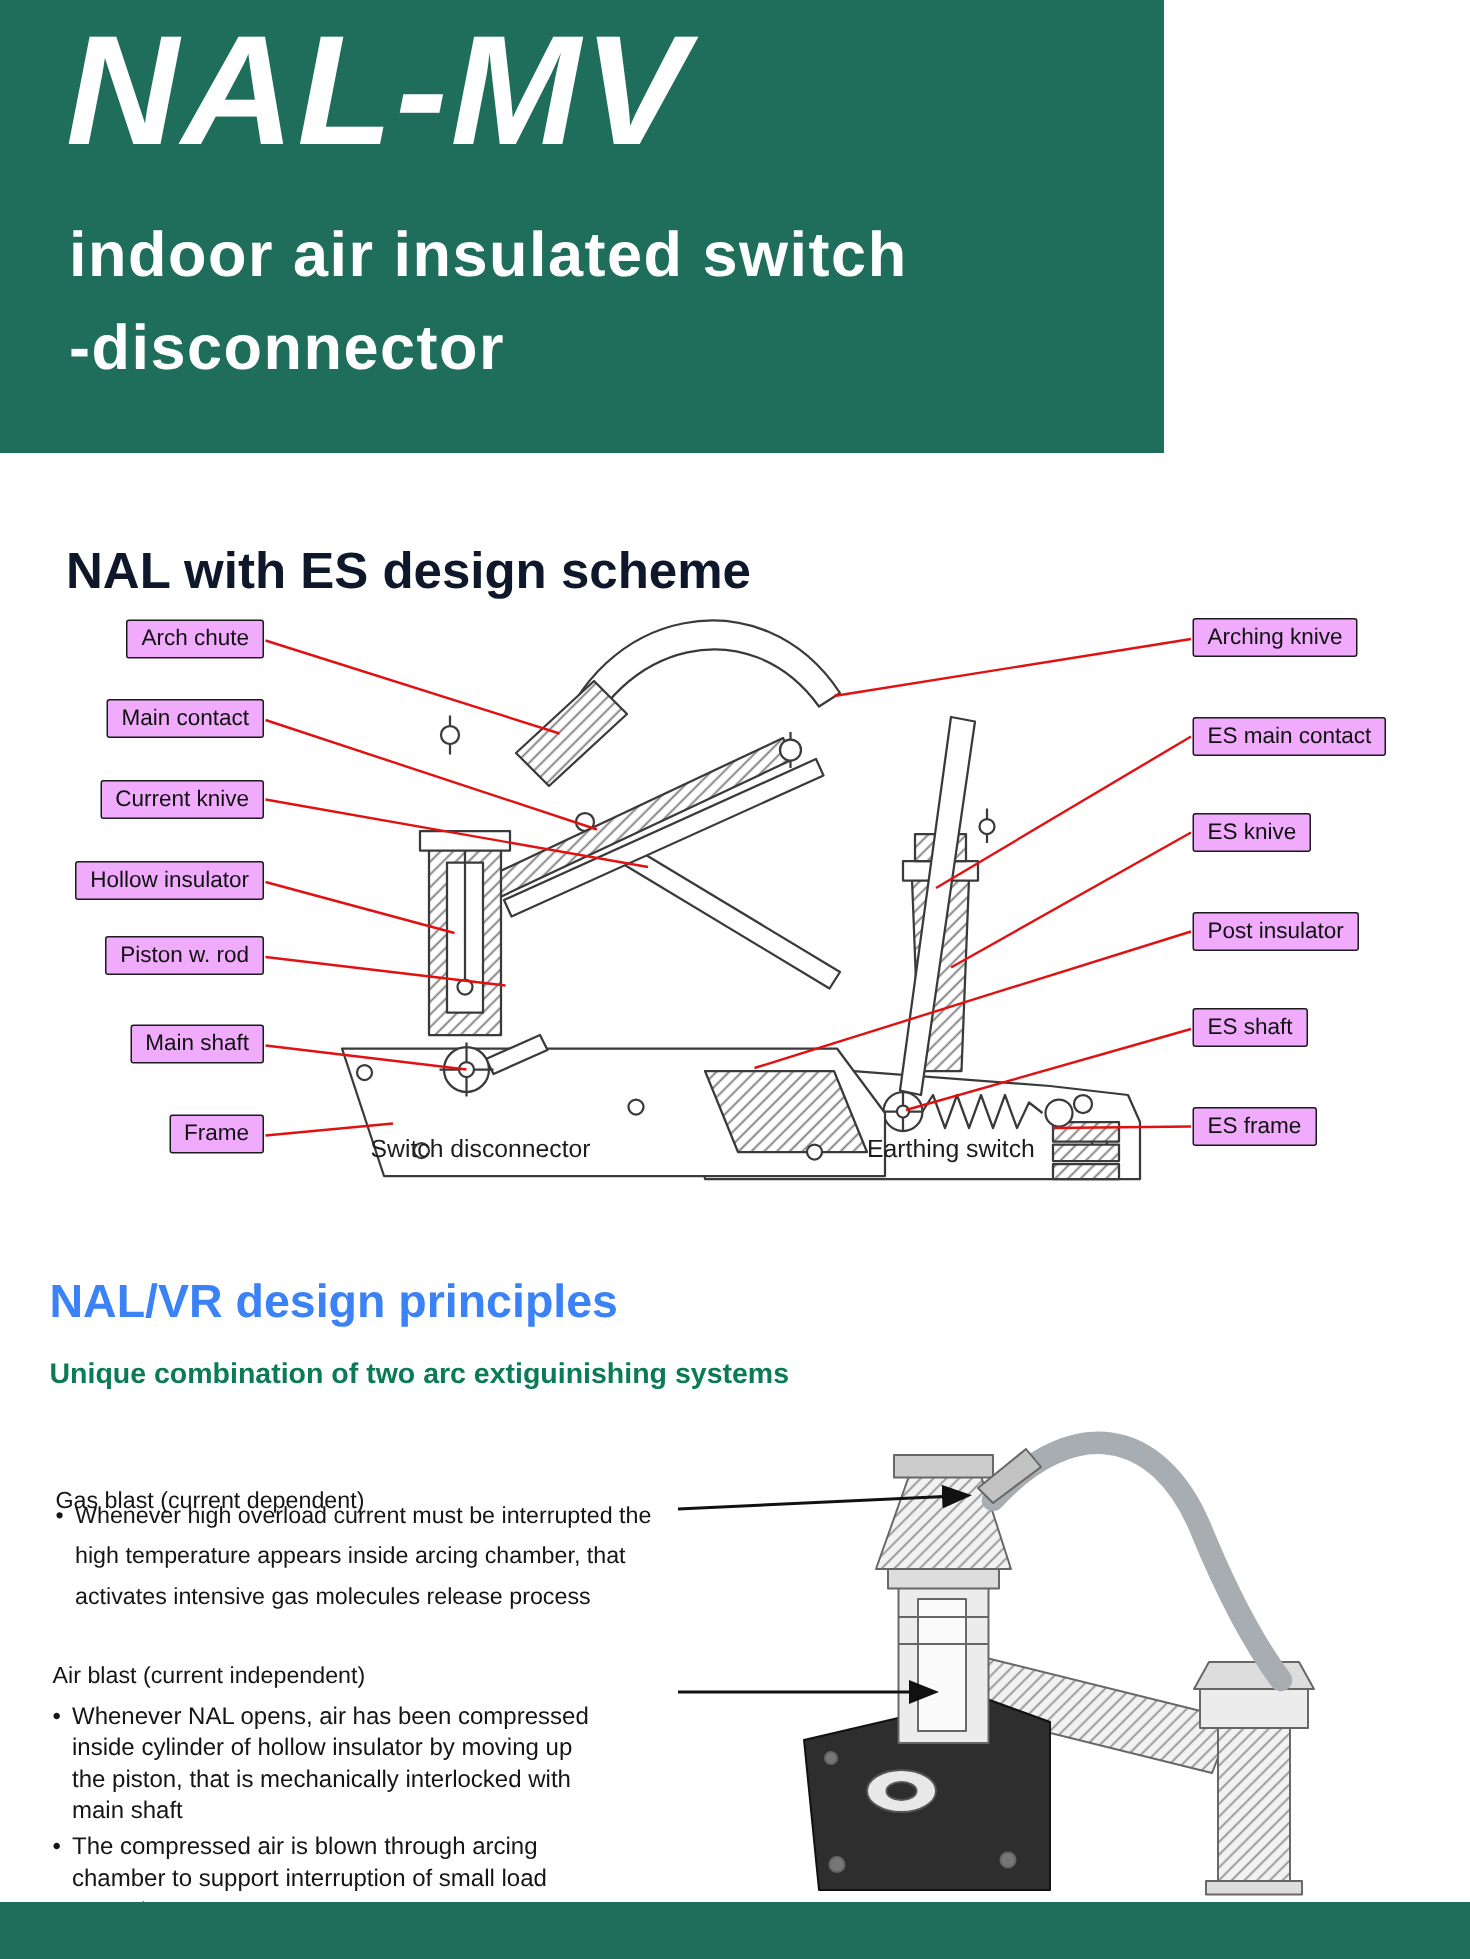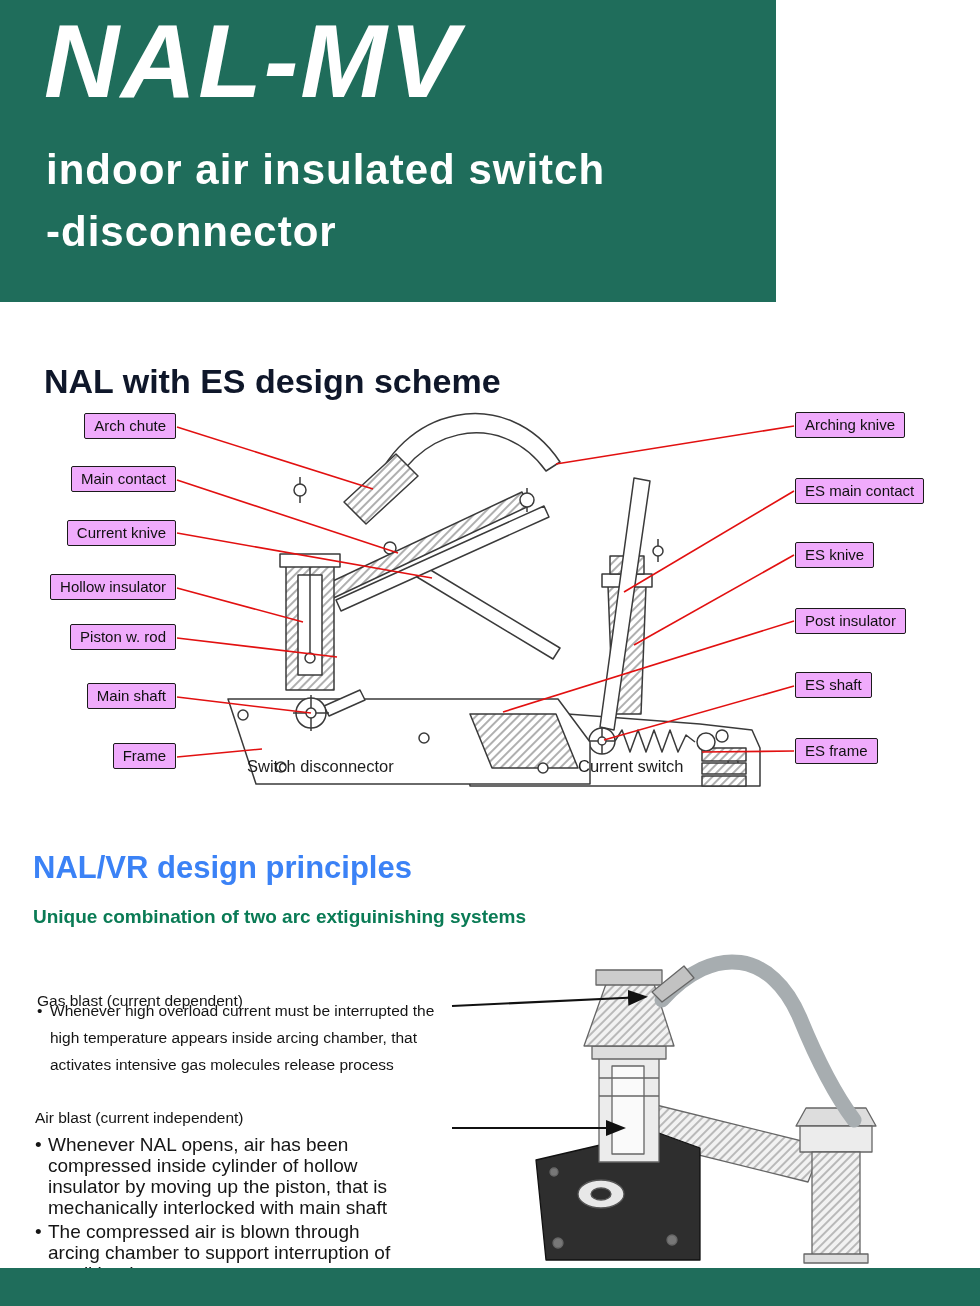--- a/index.html
+++ b/index.html
@@ -26,21 +26,21 @@
   .caption{position:absolute;z-index:2;font-size:16.5px;color:#1c1c1c;white-space:nowrap;}
 
   
   .blast-title{position:absolute;font-size:15.5px;color:#151515;}
   .gas-title{left:37px;top:971px;margin-top:21px;}
   .air-title{left:35px;top:1109px;}
   ul.bullets{position:absolute;margin:0;padding:0;list-style:none;color:#151515;}
   ul.bullets li{position:relative;padding-left:13px;}
   ul.bullets li::before{content:"\2022";position:absolute;left:0;top:0;}
   .gas-bullets{left:37px;top:997px;width:404px;font-size:15.5px;line-height:27px;}
-  .air-bullets{left:35px;top:1134px;width:372px;font-size:19px;line-height:21px;}
+  .air-bullets{left:35px;top:1134px;width:372px;font-size:16px;line-height:21px;}
   .air-bullets li + li{margin-top:3px;}
 
   .footer{position:absolute;left:0;top:1268px;width:980px;height:38px;background:#1f6d5b;}
 </style>
 </head>
 <body>
 
 <div class="page">
 
   <div class="header">
@@ -159,21 +159,21 @@
   <div class="label-box" style="right:804px;top:743px">Frame</div>
 
   <div class="label-box" style="left:795px;top:412px">Arching knive</div>
   <div class="label-box" style="left:795px;top:478px">ES main contact</div>
   <div class="label-box" style="left:795px;top:542px">ES knive</div>
   <div class="label-box" style="left:795px;top:608px">Post insulator</div>
   <div class="label-box" style="left:795px;top:672px">ES shaft</div>
   <div class="label-box" style="left:795px;top:738px">ES frame</div>
 
   <div class="caption" style="left:247px;top:757px">Switch disconnector</div>
-  <div class="caption" style="left:578px;top:757px">Current switch</div>
+  <div class="caption" style="left:578px;top:757px">Earthing switch</div>
 
   <div class="s2-heading">NAL/VR design principles</div>
   <div class="s2-subheading">Unique combination of two arc extiguinishing systems</div>
 
   <div class="blast-title gas-title">Gas blast (current dependent)</div>
   <ul class="bullets gas-bullets">
     <li>Whenever high overload current must be interrupted the high temperature appears inside arcing chamber, that activates intensive gas molecules release process</li>
   </ul>
 
   <div class="blast-title air-title">Air blast (current independent)</div>

